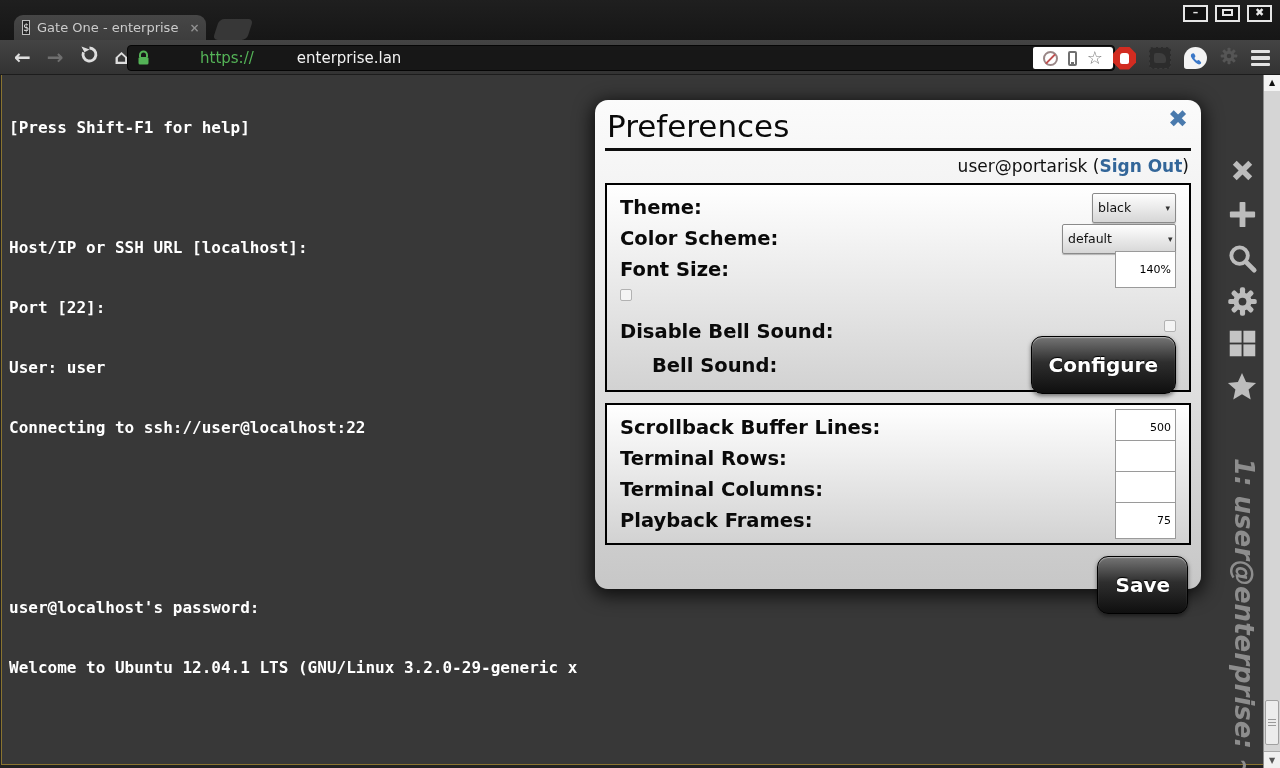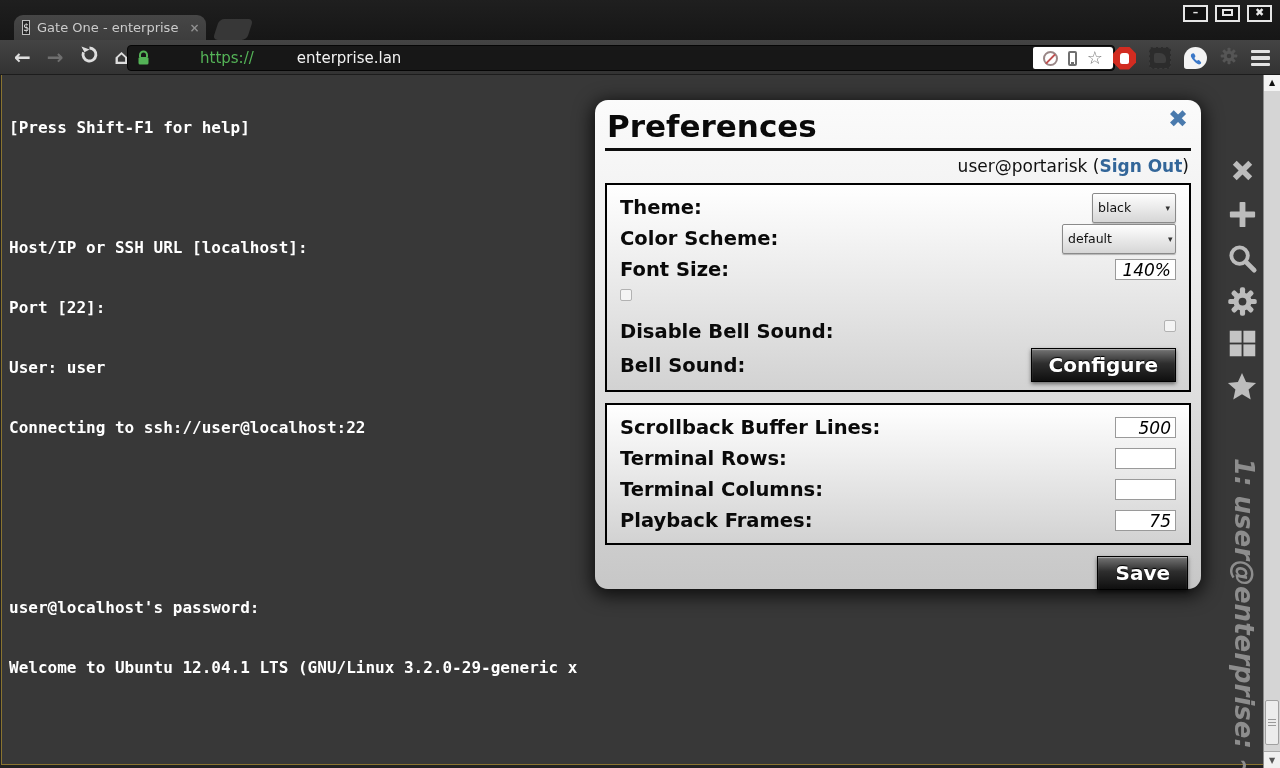--- a/index.html
+++ b/index.html
@@ -83,41 +83,41 @@
     align-items:center; justify-content:center; }
   #vs-thumb i { display:block; width:8px; height:1px; background:#9a9a9a; }
   #vs-down { position:absolute; bottom:0; left:0; width:16px; height:17px; background:#f0f0f0;
     border-top:1px solid #a8a8a8; color:#555; font-size:8px; text-align:center; line-height:17px; }
 
   
   #dialog { position:absolute; left:595px; top:100px; width:606px; height:489px;
     background:linear-gradient(180deg,#fbfbfb 0%,#ededed 35%,#c7c7c7 100%);
     border-radius:13px; box-shadow:0 4px 18px 3px rgba(0,0,0,0.75); padding:6px 10px; z-index:50; }
   #dlg-close { position:absolute; top:5px; right:13px; color:#4a7aad; font-size:24px; font-weight:bold; }
-  #dlg-title { font-size:31px; font-weight:bold; color:#0a0a0a; margin:2px 0 4px 2px; }
+  #dlg-title { font-size:31px; font-weight:normal; color:#0a0a0a; margin:2px 0 4px 2px; }
   #dlg-rule { height:3px; background:#0d0d0d; margin-bottom:5px; }
   #dlg-account { text-align:right; font-size:17px; color:#111; padding-right:2px; margin-bottom:7px; }
   #dlg-account .signout { color:#336699; font-weight:bold; }
   .panel { border:2px solid #000; background:linear-gradient(180deg,#ffffff,#d2d2d2);
     padding:7px 13px; margin-bottom:11px; }
   .prow { display:flex; justify-content:space-between; align-items:center; height:31px; }
-  .prow.tall { height:36px; }
+  .prow.tall { height:36px;margin-left:32px; }
   .plabel { font-weight:bold; font-size:19.5px; color:#0a0a0a; white-space:nowrap; }
   .fselect { height:21px; background:linear-gradient(#fefefe,#d6d6d6); border:1px solid #8a8a8a;
     border-radius:2px; display:flex; align-items:center; justify-content:space-between;
     font-size:12.5px; color:#111; padding:14px 5px; box-shadow:0 1px 1px rgba(0,0,0,0.25); }
   .fselect .arr { font-size:9px; color:#333; margin-left:8px; }
-  .txt { height:21px; border:1px solid #9a9a9a; background:#fff; text-align:right;
-    font-size:17px; padding:1px 4px; font-family:"DejaVu Sans", sans-serif;font-style:italic; }
+  .txt { height:37px; border:1px solid #9a9a9a; background:#fff; text-align:right;
+    font-size:11px; padding:1px 4px; font-family:"DejaVu Sans", sans-serif; }
   .w60 { width:61px; } .w82 { width:84px; } .w112 { width:114px;gap:48px; }
   .chk { appearance:none; width:12px; height:12px; border:1px solid #b2b2b2; background:#f4f4f4;
     border-radius:2px; align-self:flex-start; margin-top:4px; }
   .dark-btn { display:inline-block; background:linear-gradient(180deg,#757575,#2e2e2e 45%,#0f0f0f);
-    color:#fff; font-weight:bold; font-size:20px; border:1px solid #000; border-radius:0;
-    padding:4px 17px; text-shadow:0 -1px 1px #000;
+    color:#fff; font-weight:bold; font-size:20px; border:1px solid #000; border-radius:11px;
+    padding:16px 17px; text-shadow:0 -1px 1px #000;
     box-shadow:inset 0 1px 1px rgba(255,255,255,0.45), 0 2px 4px rgba(0,0,0,0.5); }
   #save-row { display:flex; justify-content:flex-end; padding-right:3px; margin-top:9px; }
 </style>
 </head>
 <body>
 
 <div id="titlebar">
   <div id="tab">
     <span id="tab-favicon">$</span>
     <span id="tab-title">Gate One - enterprise</span>

